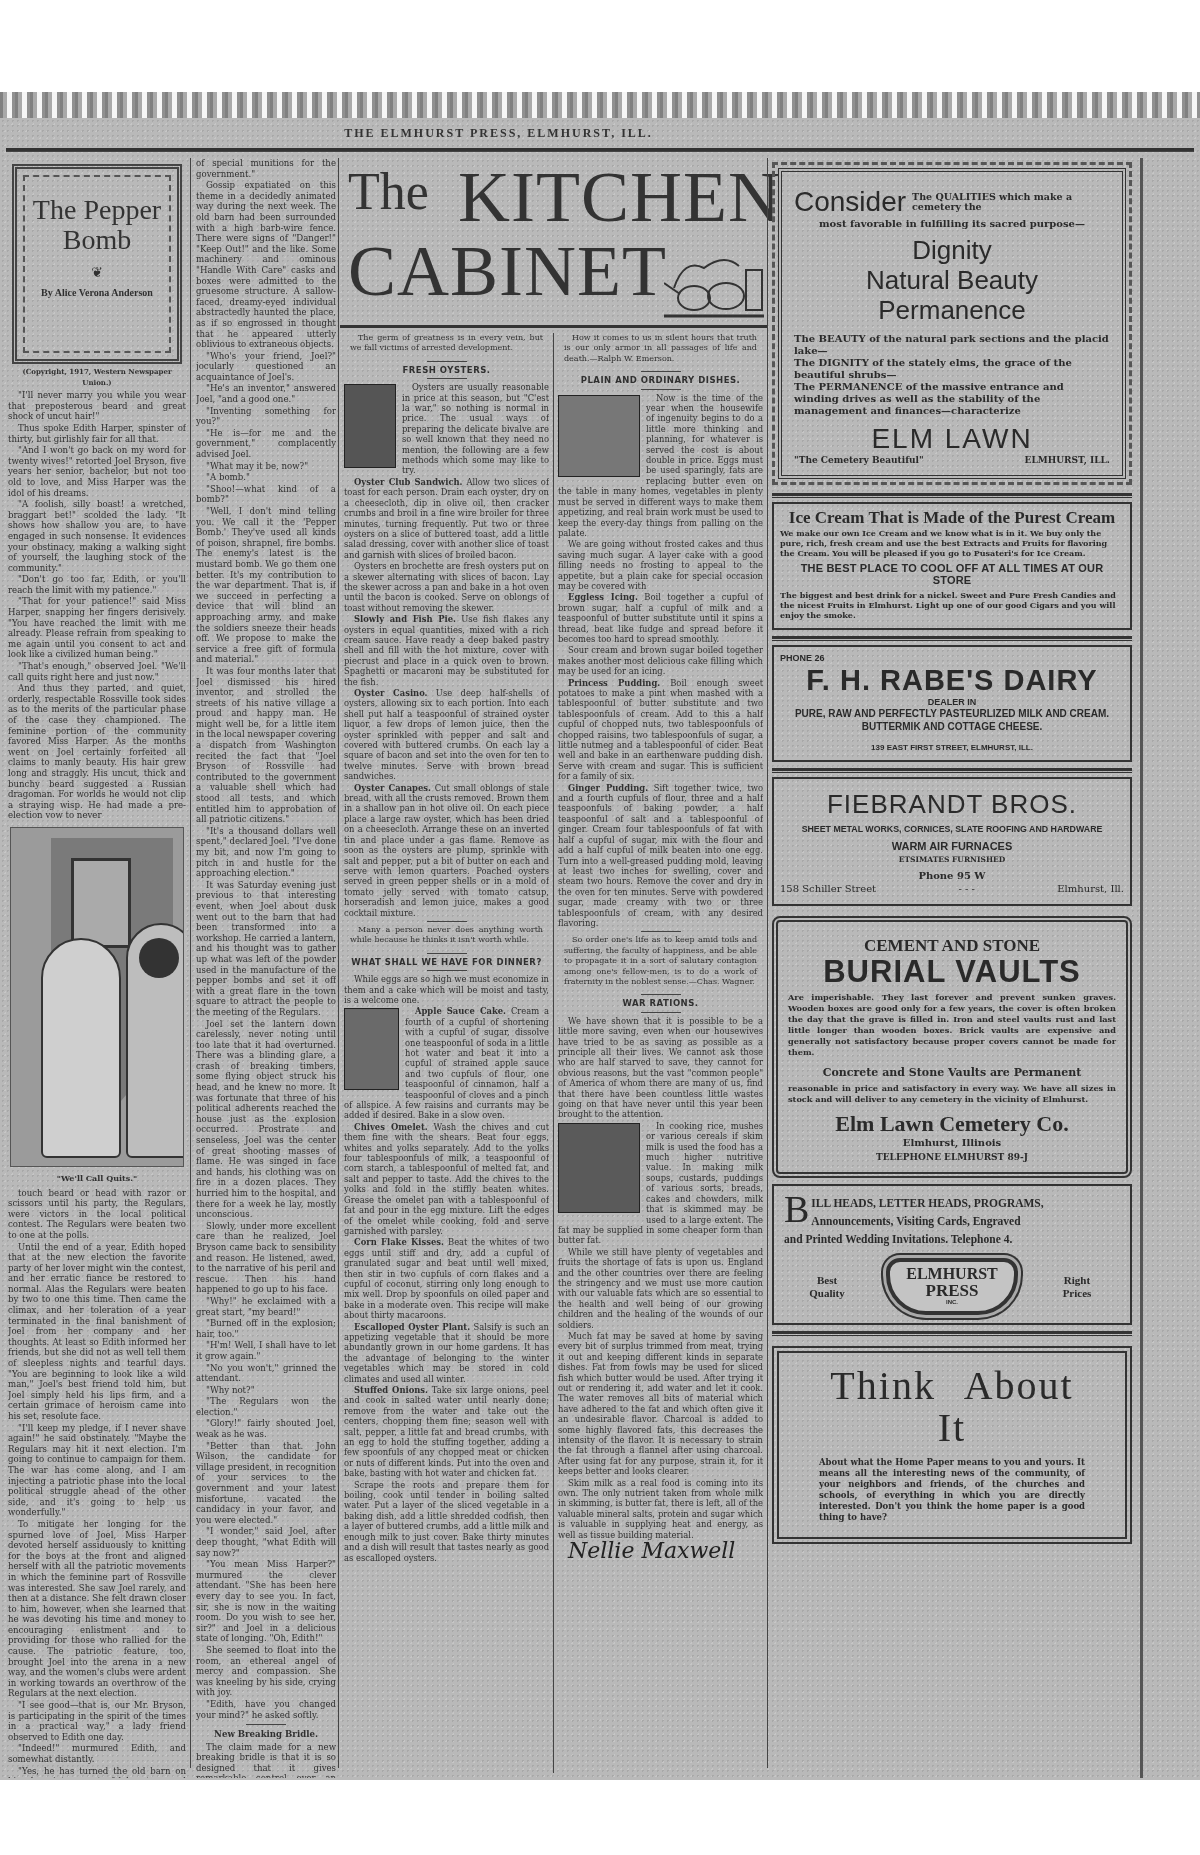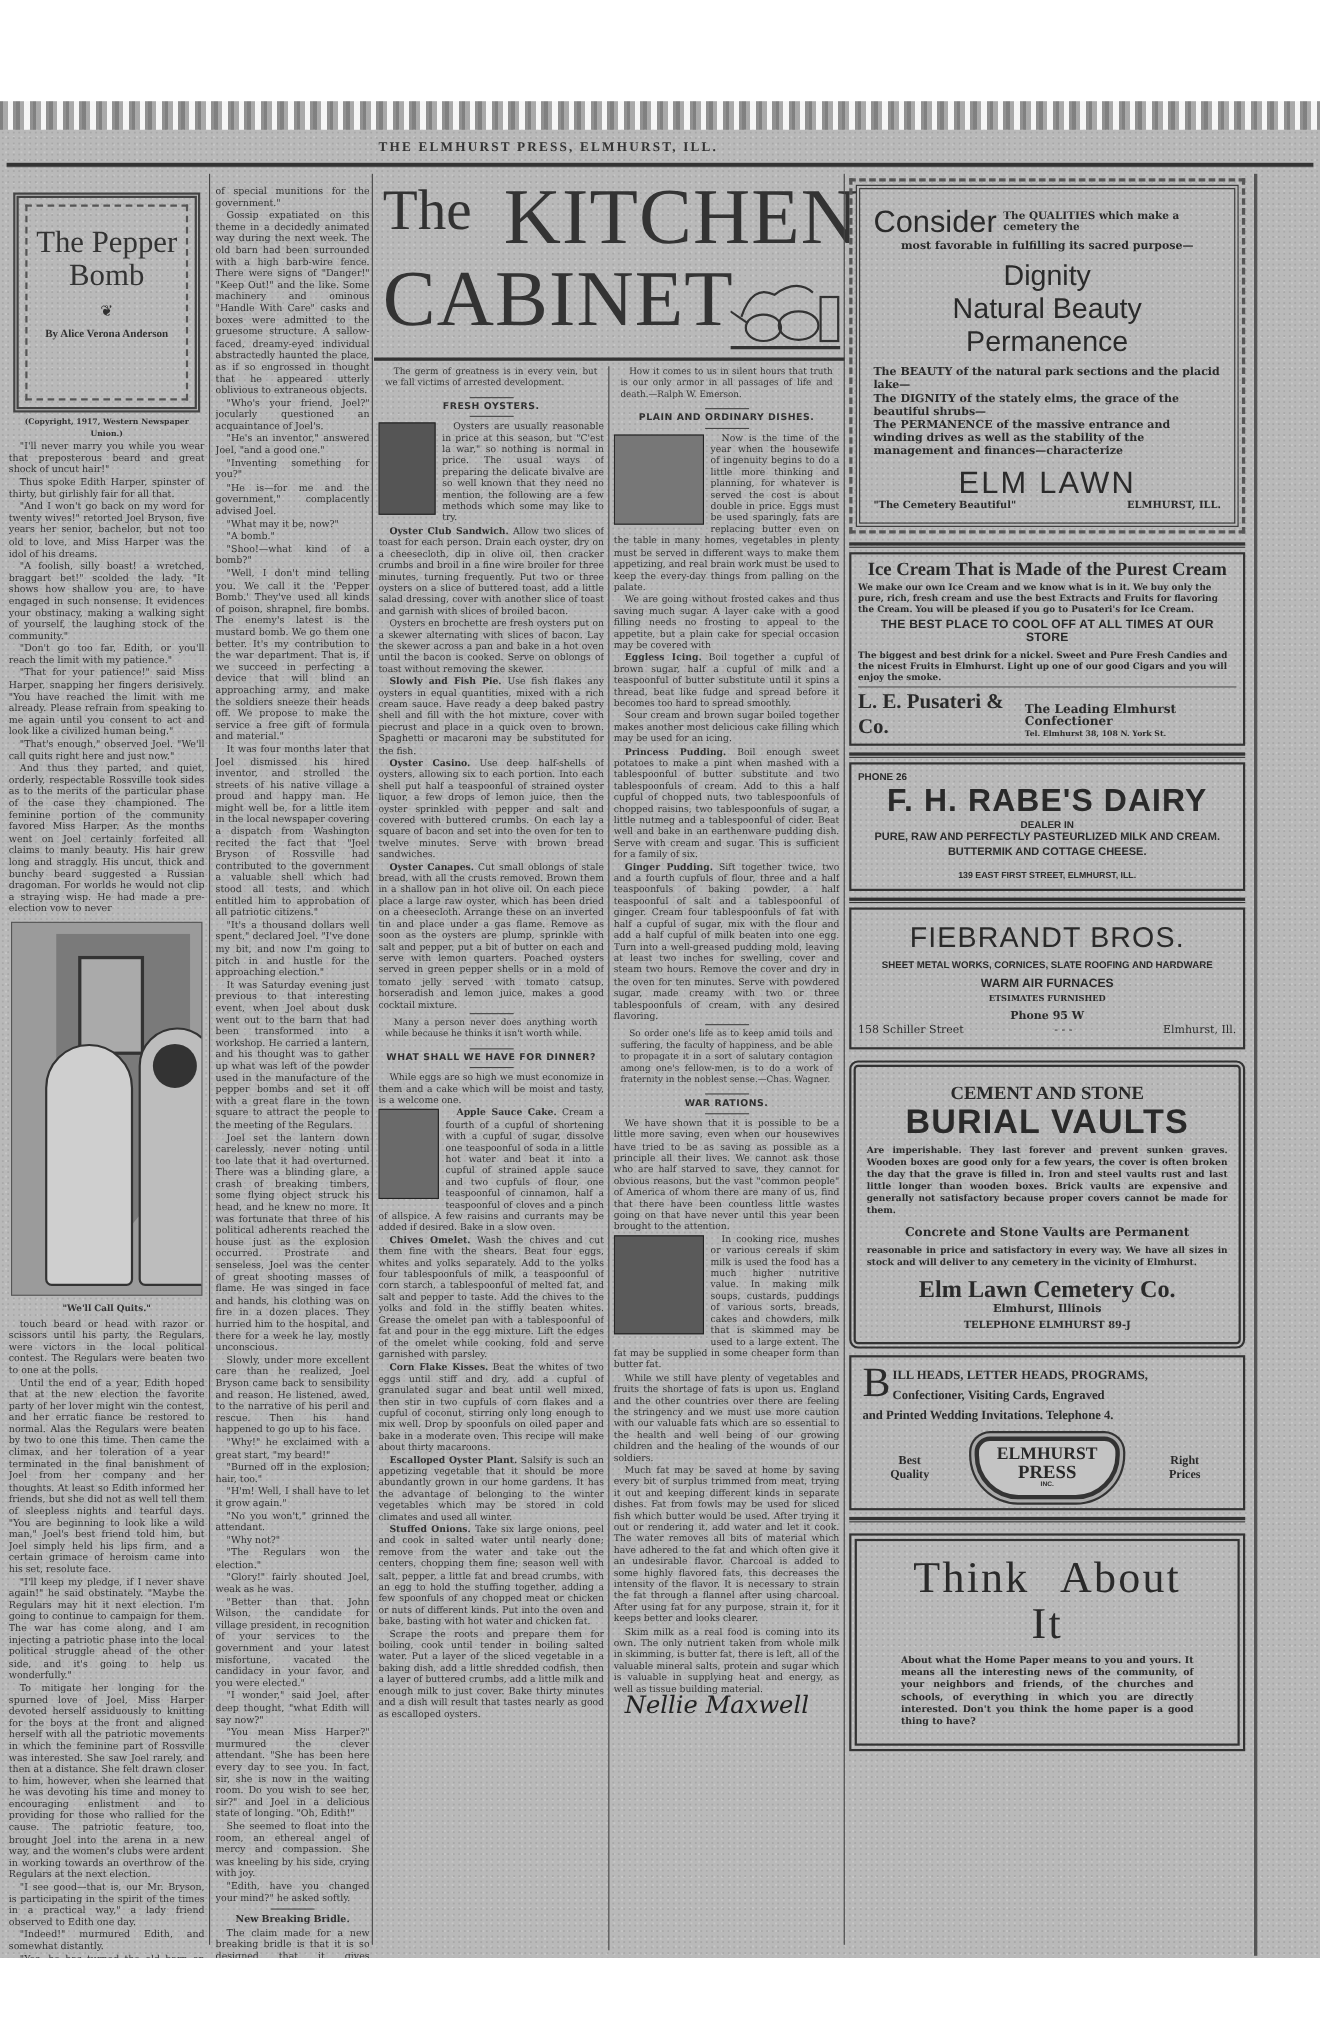--- a/index.html
+++ b/index.html
@@ -11,21 +11,21 @@
     background: repeating-linear-gradient(90deg, #6a6a6a 0 3px, #9a9a9a 3px 7px, #f4f4f4 7px 12px, #7d7d7d 12px 15px); opacity: .85; }
   .page { position: absolute; left: 0; top: 118px; width: 1200px; height: 1662px; background: #b9b9b9;
     background-image: radial-gradient(#a8a8a8 1px, transparent 1px), radial-gradient(#c6c6c6 1px, transparent 1px);
     background-size: 5px 5px, 7px 7px; background-position: 0 0, 2px 3px; }
   .scan-bottom { position: absolute; left: 0; top: 1780px; width: 1200px; height: 75px; background: #ffffff; }
 
   .masthead { position: absolute; left: 0; top: 0; width: 997px; height: 30px; text-align: center;
     font-family: "Liberation Serif", serif; font-weight: bold; font-size: 12px; letter-spacing: 2px; padding-top: 8px; color: #333; }
   .masthead-rule { position: absolute; left: 6px; right: 6px; top: 30px; height: 4px; border-top: 3px solid #333; border-bottom: 1px solid #444; }
 
-  .col { position: absolute; top: 51px; font-size: 8.6px; line-height: 10.6px; text-align: justify; color: #303030; overflow: hidden; }
+  .col { position: absolute; top: 40px; font-size: 8.6px; line-height: 10.6px; text-align: justify; color: #303030; overflow: hidden; }
   .col p { text-indent: 10px; margin-bottom: 1px; }
   .col-rule { position: absolute; top: 40px; width: 1px; background: #444; height: 1610px; }
 
   .story-box { border: 5px double #444; margin: 6px 4px 3px 4px; height: 200px; position: relative; text-align: center; padding: 6px; }
   .story-box .inner { border: 2px dashed #555; height: 100%; padding-top: 18px; }
   .story-title { font-family: "Liberation Serif", serif; font-size: 28px; line-height: 30px; color: #333; }
   .story-deco { font-size: 14px; margin: 12px 0 10px; }
   .story-byline { font-family: "Liberation Serif", serif; font-size: 10px; font-weight: bold; }
   .copyright { font-size: 7px; text-align: center; font-weight: bold; margin-bottom: 2px; }
 
@@ -296,27 +296,20 @@
       </div>
     </div>
 
     <div class="ad-rule2"></div>
 
     <div class="ad ad-ice">
       <div class="headline">Ice Cream That is Made of the Purest Cream</div>
       <div class="small">We make our own Ice Cream and we know what is in it. We buy only the pure, rich, fresh cream and use the best Extracts and Fruits for flavoring the Cream. You will be pleased if you go to Pusateri's for Ice Cream.</div>
       <div class="banner">THE BEST PLACE TO COOL OFF AT ALL TIMES AT OUR STORE</div>
       <div class="small" style="margin-bottom:4px;">The biggest and best drink for a nickel. Sweet and Pure Fresh Candies and the nicest Fruits in Elmhurst. Light up one of our good Cigars and you will enjoy the smoke.</div>
-      <div class="sig">
-        <span class="sig-name">L. E. Pusateri &amp; Co.</span>
-        <span class="sig-right">
-          <span style="font-size:11px;">The Leading Elmhurst Confectioner</span><br>
-          <span style="font-size:7px;">Tel. Elmhurst 38, 108 N. York St.</span>
-        </span>
-      </div>
     </div>
 
     <div class="ad-rule2"></div>
 
     <div class="ad ad-rabe">
       <div class="phone">PHONE 26</div>
       <div class="name">F. H. RABE'S DAIRY</div>
       <div class="dealer">DEALER IN</div>
       <div class="product">PURE, RAW AND PERFECTLY PASTEURLIZED MILK AND CREAM. BUTTERMIK AND COTTAGE CHEESE.</div>
       <div class="addr">139 EAST FIRST STREET, ELMHURST, ILL.</div>
@@ -345,21 +338,21 @@
       <div class="body">reasonable in price and satisfactory in every way. We have all sizes in stock and will deliver to any cemetery in the vicinity of Elmhurst.</div>
       <div class="co">Elm Lawn Cemetery Co.</div>
       <div class="loc">Elmhurst, Illinois</div>
       <div class="tel">TELEPHONE ELMHURST 89-J</div>
     </div>
 
     <div class="ad ad-press">
       <div class="lines">
         <span class="dropcap">B</span>
         <div>ILL HEADS, LETTER HEADS, PROGRAMS,</div>
-        <div style="padding-left:26px;">Confectioner, Visiting Cards, Engraved</div>
+        <div style="padding-left:26px;">Announcements, Visiting Cards, Engraved</div>
         <div style="clear:both;">and Printed Wedding Invitations.   Telephone 4.</div>
       </div>
       <div class="logo-row">
         <span class="side" style="width:50px;">Best Quality</span>
         <div class="logo">
           <div class="l1">ELMHURST</div>
           <div class="l2">PRESS</div>
           <div class="l3">INC.</div>
         </div>
         <span class="side" style="width:50px;">Right Prices</span>

